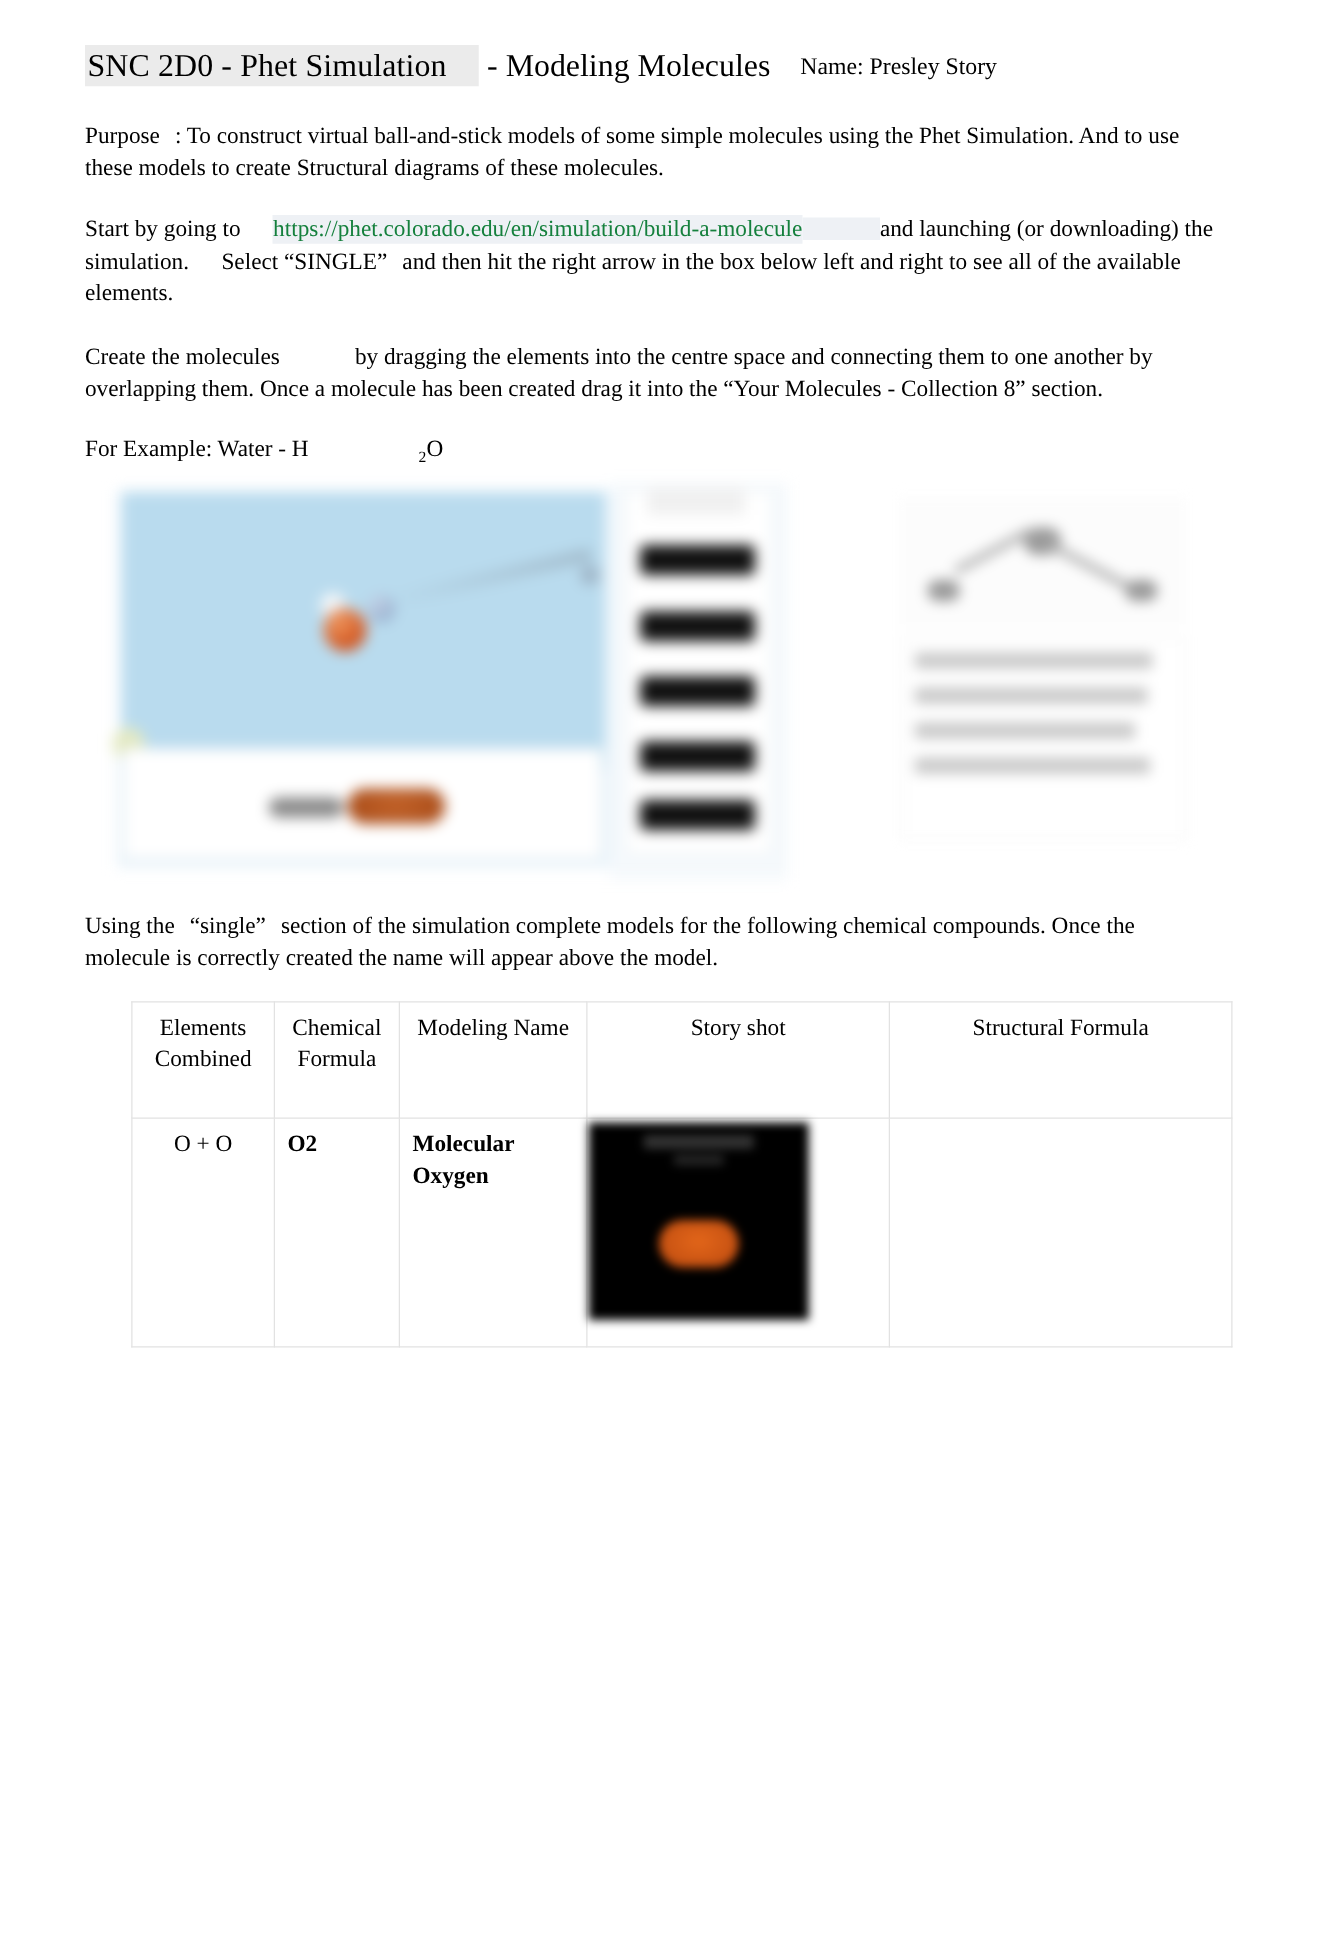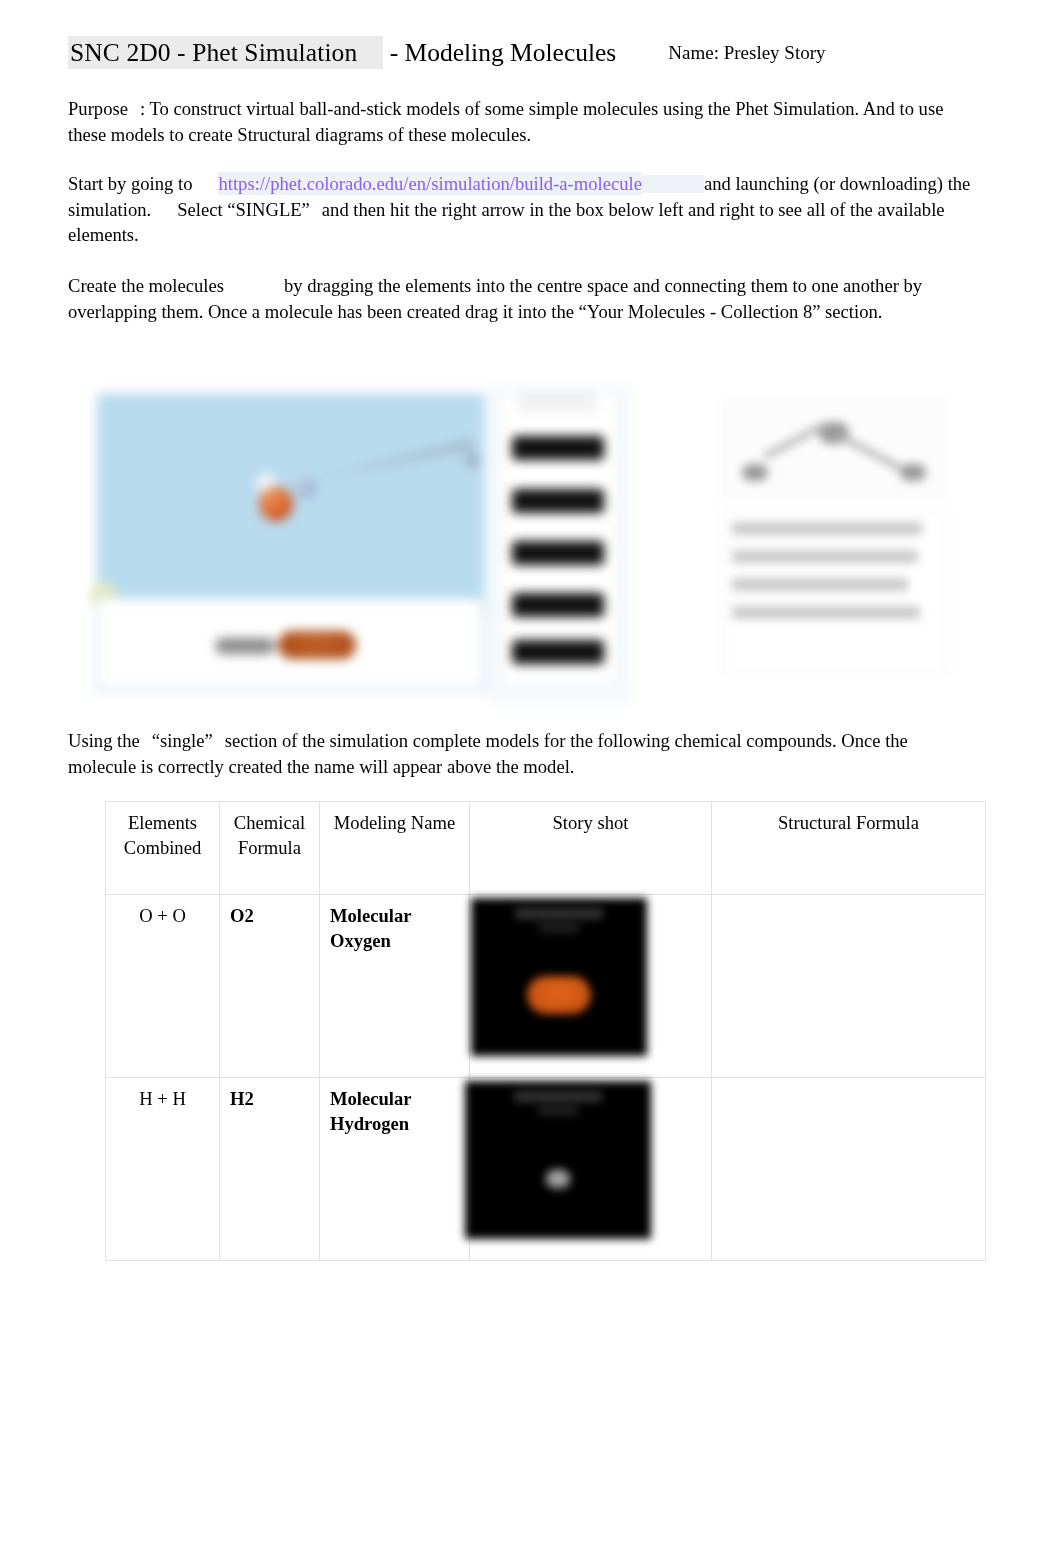--- a/index.html
+++ b/index.html
@@ -42,41 +42,41 @@
     background: #ebebeb;
     padding: 2px 26px 2px 2px;
     box-decoration-break: clone;
     margin-top: 16px;
   }
   .title-rest {
     font-size: 25.5px;
   }
   .name-label {
     font-size: 19px;
-    margin-left: 52px;
+    margin-left: 24px;
     position: relative;
     top: -2px;
   }
 
   
   .para {
     position: absolute;
     left: 68px;
     width: 908px;
     font-size: 18.6px;
     line-height: 25.6px;
     text-align: left;
   }
   .gap-sm { display: inline-block; width: 12px; }
   .gap-md { display: inline-block; width: 26px; }
   .gap-lg { display: inline-block; width: 60px; }
   .gap-xl { display: inline-block; width: 88px; }
 
   .link {
-    color: #8b5cf6;
+    color: #15803d;
     background: #eef1f5;
     text-decoration: none;
     padding: 1px 0 1px 0;
   }
   .link-pad {
     display: inline-block;
     width: 62px;
     background: #eef1f5;
     height: 1em;
     vertical-align: -0.18em;
@@ -361,20 +361,23 @@
   </div>
 
   <div class="para" style="top:171px;">
     <span>Start by going to</span><span class="gap-md"></span><a class="link" href="#">https://phet.colorado.edu/en/simulation/build-a-molecule</a><span class="link-pad"></span><span>and launching (or downloading) the simulation.</span><span class="gap-md"></span><span>Select “SINGLE”</span><span class="gap-sm"></span><span>and then hit the right arrow in the box below left and right to see all of the available elements.</span>
   </div>
 
   <div class="para" style="top:273px;">
     <span>Create the molecules</span><span class="gap-lg"></span><span>by dragging the elements into the centre space and connecting them to one another by overlapping them. Once a molecule has been created drag it into the “Your Molecules - Collection 8” section.</span>
   </div>
 
+  <div class="para" style="top:347px;">
+    <span>For Example: Water - H</span><span class="gap-xl"></span><span class="sub">2</span><span>O</span>
+  </div>
 
   <div class="fig-sim">
     <div class="sim-bluebg"></div>
     <div class="sim-canvas"></div>
     <div class="sim-green"></div>
     <div class="sim-atom-h1"></div>
     <div class="sim-atom-h2"></div>
     <div class="sim-atom-o"></div>
     <div class="sim-bond"></div>
     <div class="sim-cursor"></div>
@@ -435,31 +438,16 @@
             <div class="shot shot-o2">
               <div class="shot-title"></div>
               <div class="shot-sub"></div>
               <div class="shot-mol-o"></div>
             </div>
           </div>
         </td>
         <td></td>
       </tr>
 
-      <tr class="data-row">
-        <td class="cell-center">H + H</td>
-        <td class="cell-left">H2</td>
-        <td class="cell-left">Molecular Hydrogen</td>
-        <td>
-          <div class="shot-wrap">
-            <div class="shot shot-h2">
-              <div class="shot-title"></div>
-              <div class="shot-sub"></div>
-              <div class="shot-mol-h"></div>
-            </div>
-          </div>
-        </td>
-        <td></td>
-      </tr>
     </tbody>
   </table>
 
 </div>
 
 </body></html>

